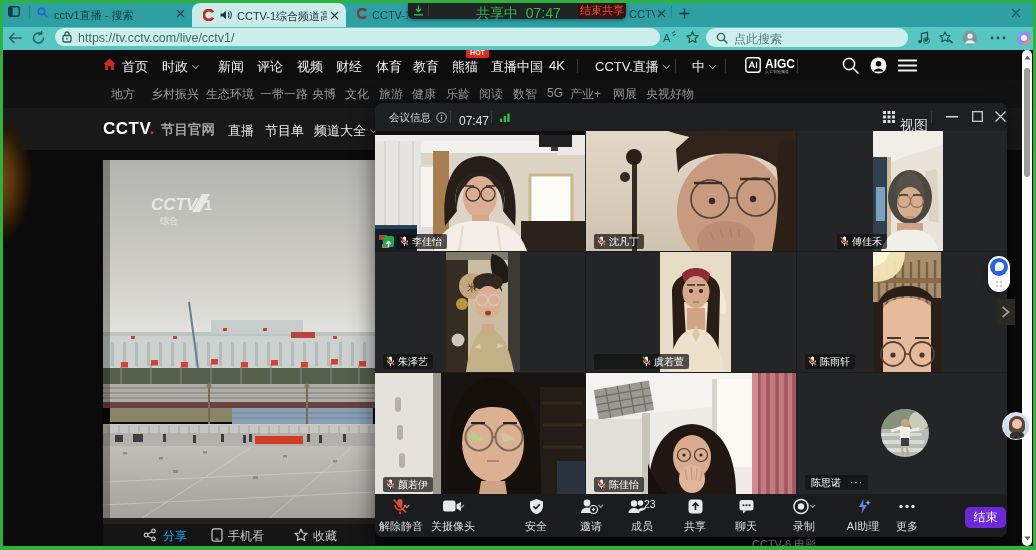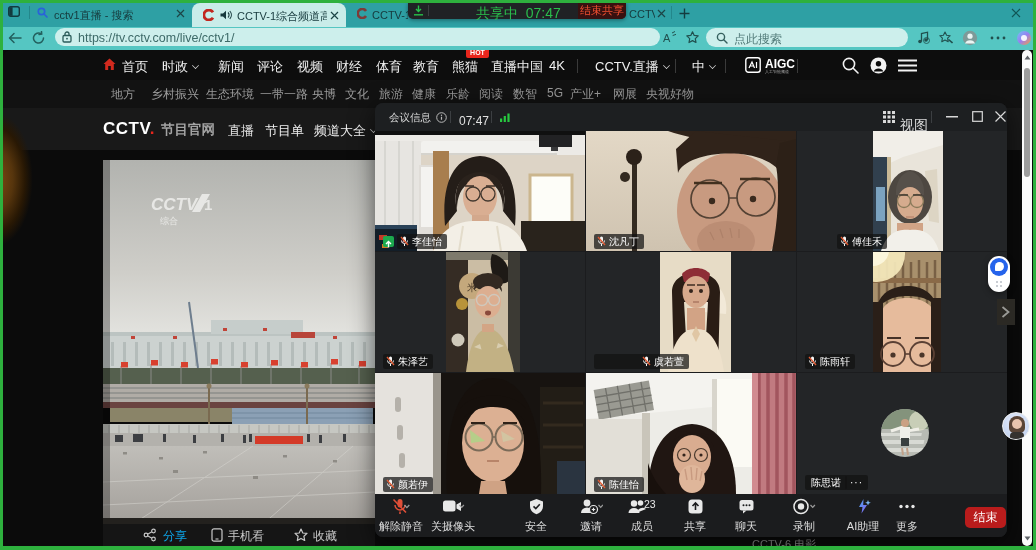--- a/index.html
+++ b/index.html
@@ -816,21 +816,21 @@
         <span class="lbl">AI助理</span>
       </div>
       <div class="titem" style="left:502px;width:60px;">
         <svg width="18" height="17" viewBox="0 0 18 17">
             <circle cx="3" cy="8.5" r="1.7" fill="#e8e8e8"></circle>
             <circle cx="9" cy="8.5" r="1.7" fill="#e8e8e8"></circle>
             <circle cx="15" cy="8.5" r="1.7" fill="#e8e8e8"></circle>
           </svg>
         <span class="lbl">更多</span>
       </div>
-      <div class="abs" style="left:590px;top:13px;width:41px;height:21px;background:#b91c1c;border-radius:5px;color:#fff;font-size:12px;text-align:center;line-height:21px;">结束</div>
+      <div class="abs" style="left:590px;top:13px;width:41px;height:21px;background:#6d28d9;border-radius:5px;color:#fff;font-size:12px;text-align:center;line-height:21px;">结束</div>
     </div>
   </div>
 
   <div class="abs" style="left:988px;top:256px;width:22px;height:36px;background:#fff;border-radius:11px;z-index:45;box-shadow:0 2px 6px rgba(0,0,0,.35);">
     <div class="abs" style="left:2px;top:2px;width:18px;height:18px;background:#2563eb;border-radius:50%;"></div>
     <div class="abs" style="left:7px;top:6px;width:9px;height:9px;background:#fff;border-radius:50% 50% 50% 10%;"></div>
     <svg class="abs" style="left:7px;top:24px" width="8" height="8" viewBox="0 0 8 8">
         <g fill="#b9bec6">
           <circle cx="2" cy="2" r="1"></circle>
           <circle cx="6" cy="2" r="1"></circle>

